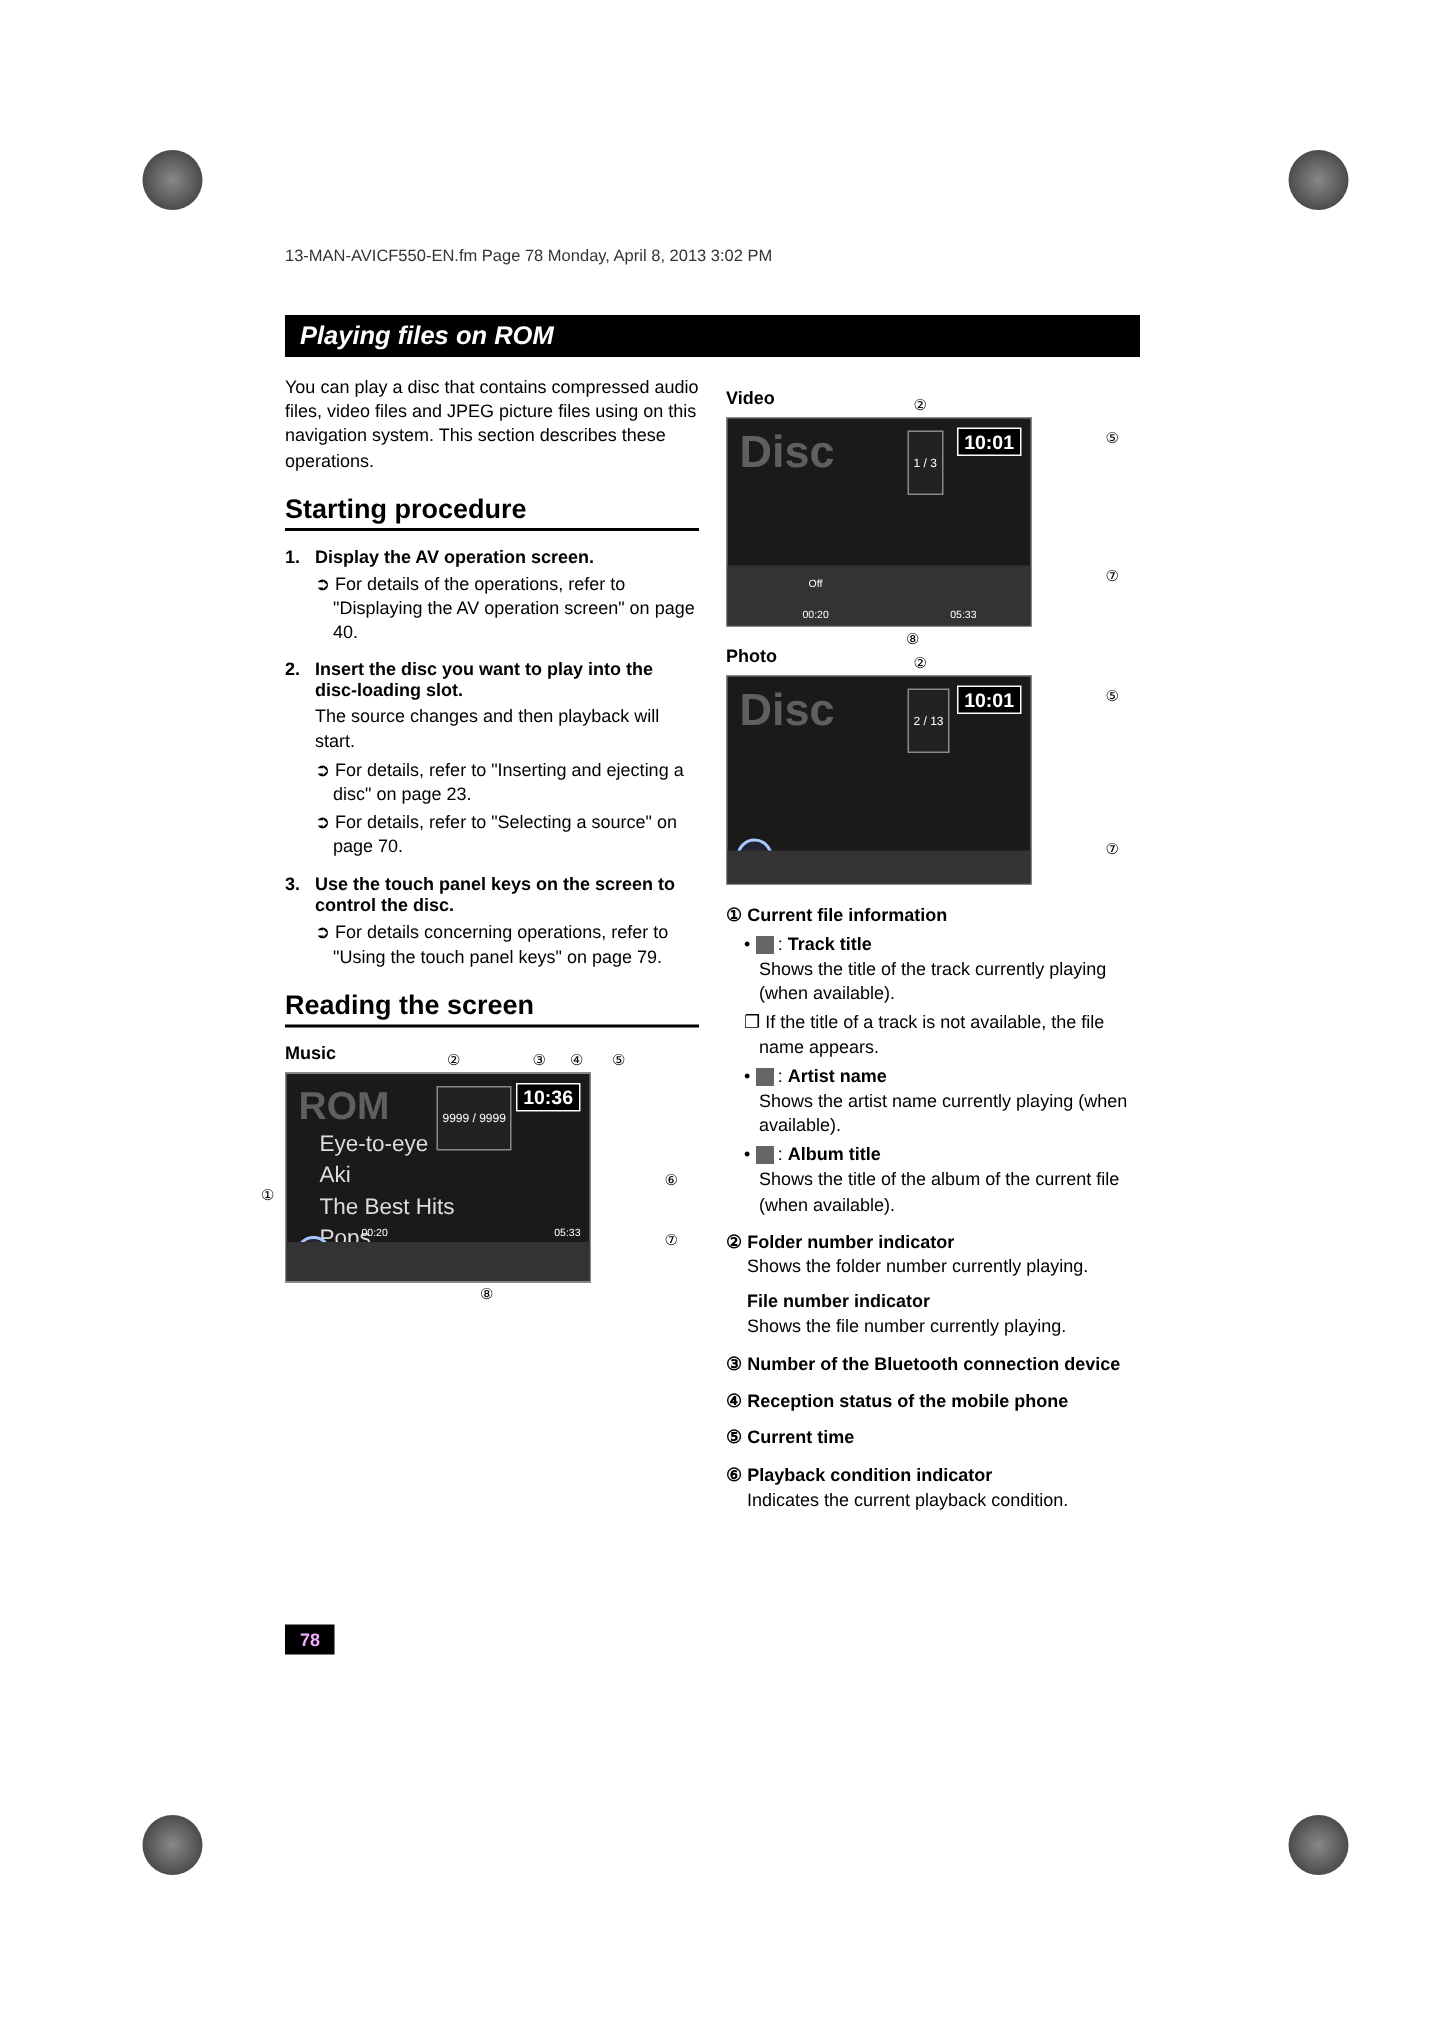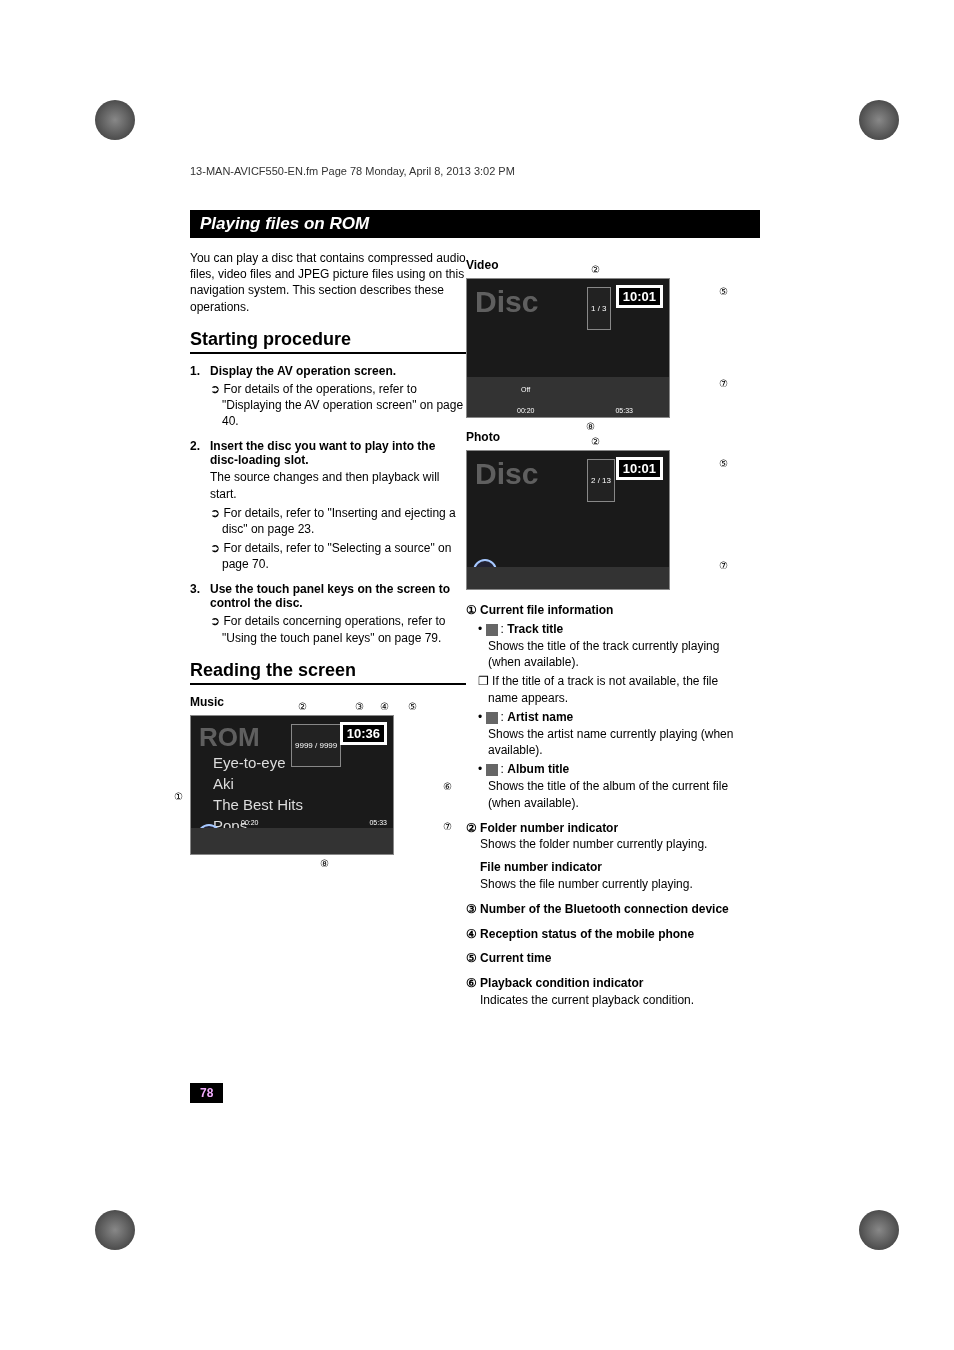--- a/index.html
+++ b/index.html
@@ -29,20 +29,21 @@
   }
   .running-head {
     position: absolute;
     left: 190px;
     top: 165px;
     font-size: 11px;
     color: #333;
   }
   .cols {
     display: flex;
+    gap: 18px;
   }
   .col {
     width: 276px;
   }
   .section-title {
     font-weight: bold;
     font-size: 18px;
     border-bottom: 2px solid #000;
     padding-bottom: 2px;
     margin-top: 14px;
@@ -69,21 +70,21 @@
   .disc-label {
     position: absolute;
     left: 8px; top: 6px;
     font-size: 26px;
     font-weight: bold;
     color: rgba(200,200,200,0.4);
   }
   .clock-box {
     position: absolute;
     right: 6px; top: 6px;
-    border: 3px solid #ffffff;
+    border: 1px solid #ffffff;
     padding: 1px 4px;
     font-size: 13px;
     font-weight: bold;
     background: #000;
   }
   .track-list {
     position: absolute;
     left: 22px;
     top: 36px;
     font-size: 15px;

